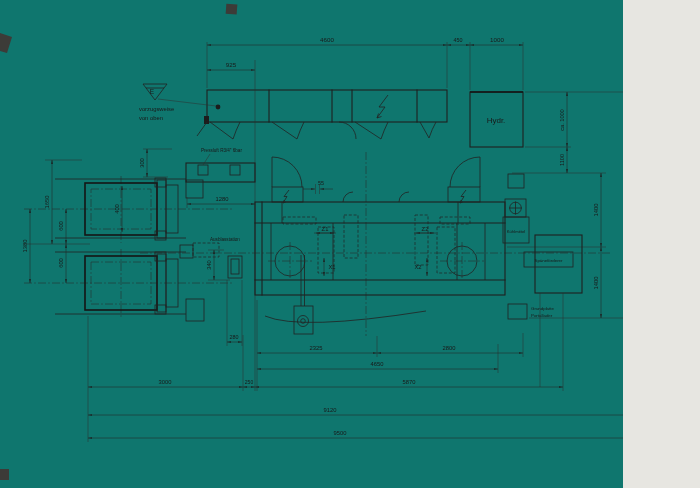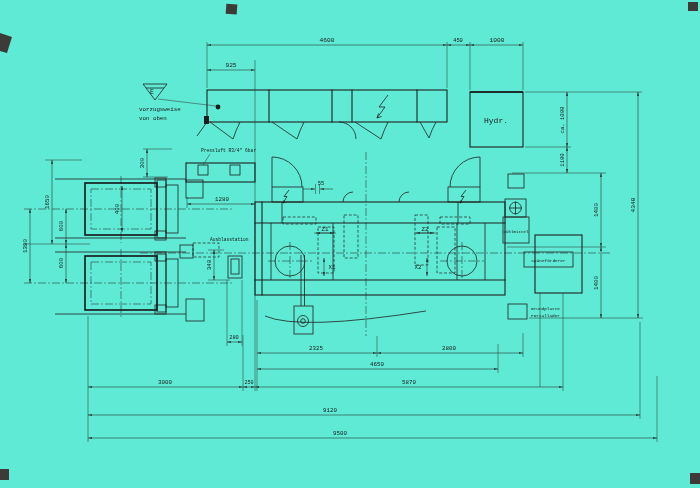--- a/index.html
+++ b/index.html
@@ -1,17 +1,17 @@
 <!DOCTYPE html>
 <html><head>
 <meta charset="utf-8">
 <style>
   html,body{margin:0;padding:0;background:#e7e6e1;}
-  .stage{width:700px;height:488px;background:#5eead4;position:relative;overflow:hidden;
-         font-family:Liberation Mono, monospace;}
+  .stage{width:623px;height:488px;background:#0f766e;position:relative;overflow:hidden;
+         font-family:Liberation Sans, sans-serif;}
   svg{display:block}
   .ln{stroke:#1f1f1f;stroke-width:1.1;fill:none;stroke-linecap:square}
   .bd{stroke:#151515;stroke-width:1.6;fill:none}
   .md{stroke:#222;stroke-width:0.8;fill:none}
   .ext{stroke:#2e2e2e;stroke-width:0.5;fill:none}
   .dim{stroke:#242424;stroke-width:0.55;fill:none;marker-start:url(#ar);marker-end:url(#ar)}
   .dime{stroke:#242424;stroke-width:0.55;fill:none;marker-end:url(#ar)}
   .cl{stroke:#2b2b2b;stroke-width:0.55;fill:none;stroke-dasharray:8 2.2 1.6 2.2}
   .dsh{stroke:#242424;stroke-width:0.7;fill:none;stroke-dasharray:3 1.8}
   .t{fill:#191919}

